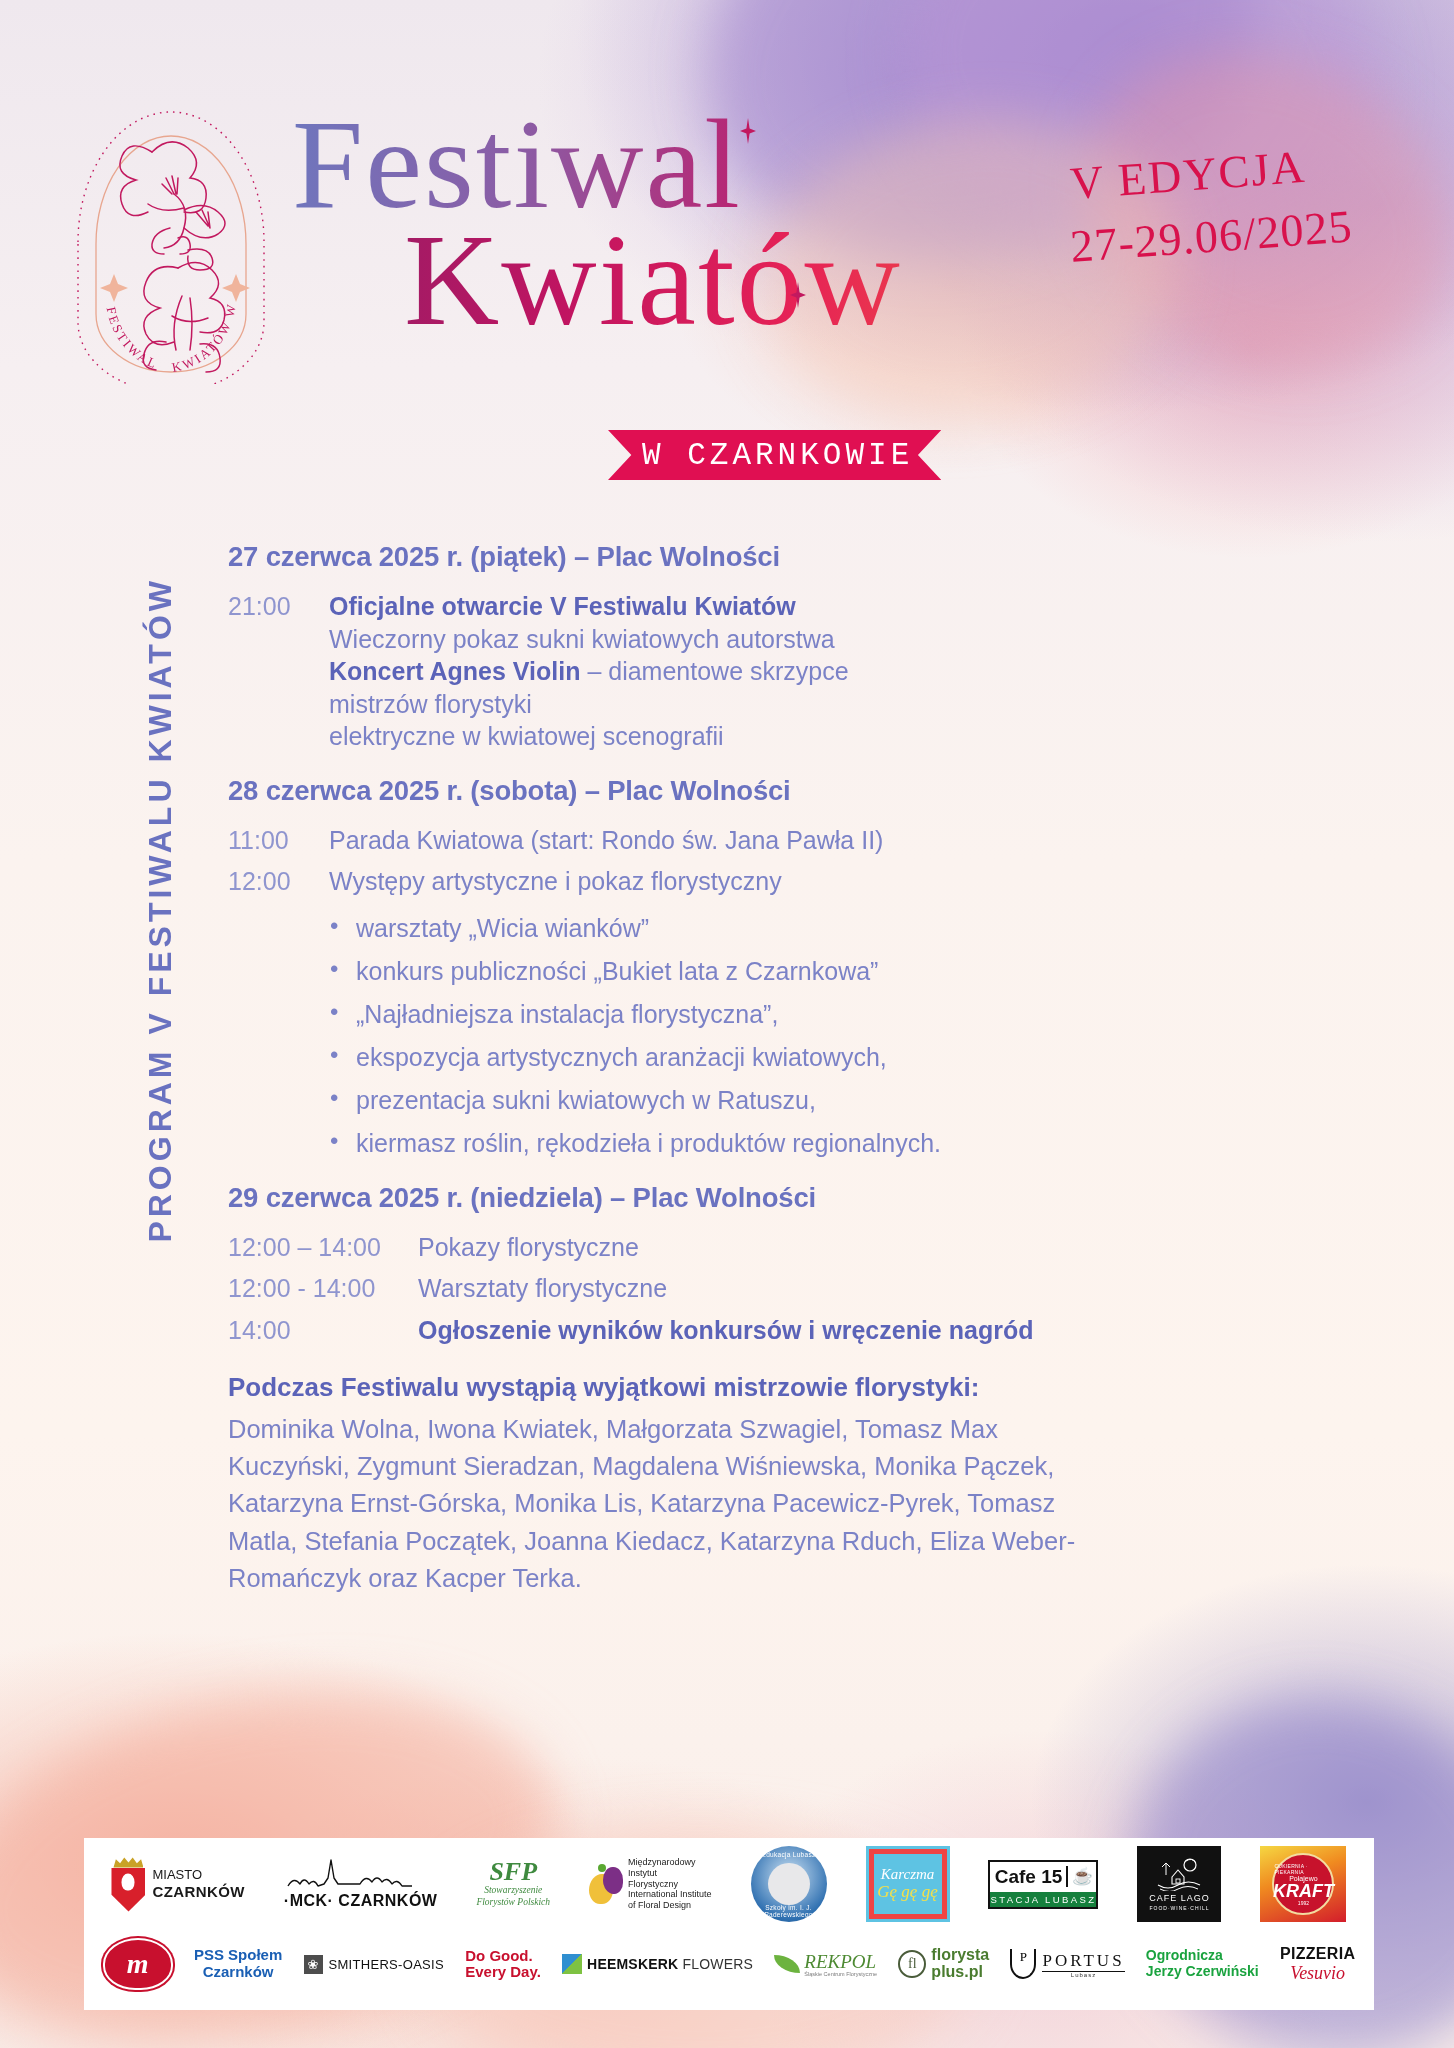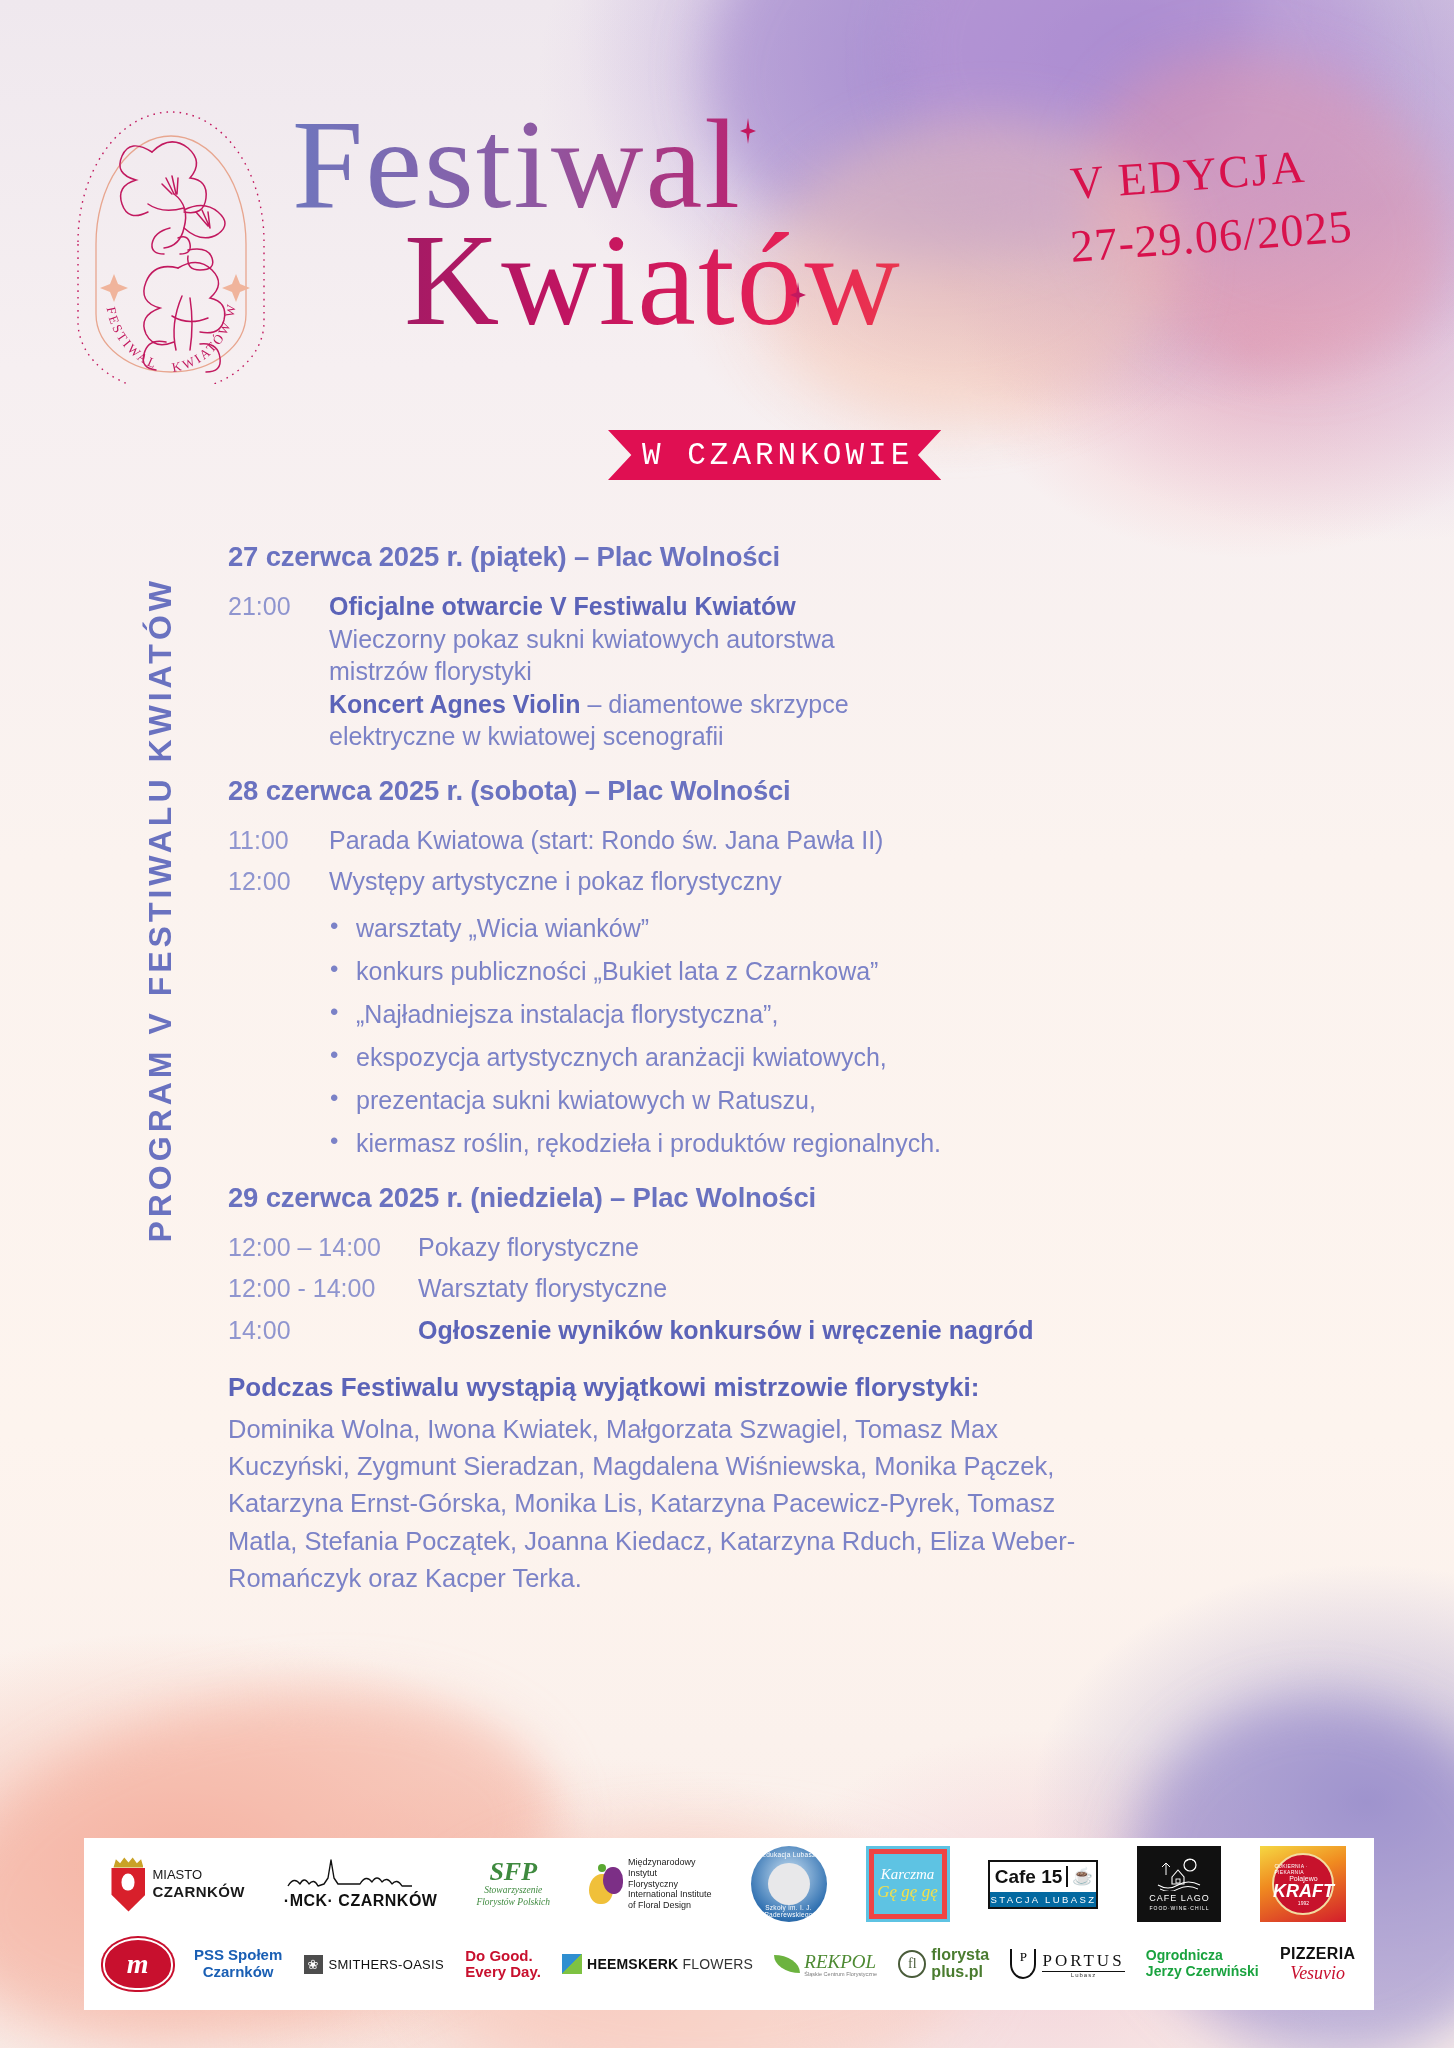--- a/index.html
+++ b/index.html
@@ -236,21 +236,21 @@
     font-family: "Liberation Serif", serif; font-style: italic; line-height: 1.05;
   }
   .karczma .k1 { color: #fff; font-size: 15px; }
   .karczma .k2 { color: #f4e04a; font-size: 17px; }
 
   
   .cafe15 { border: 2px solid #111; background: #fff; width: 110px; }
   .cafe15 .top { display: flex; align-items: center; }
   .cafe15 .nm { flex: 1; text-align: center; font-size: 19px; font-weight: bold; color: #111; padding: 4px 0; }
   .cafe15 .ic { width: 30px; border-left: 2px solid #111; text-align: center; font-size: 17px; }
-  .cafe15 .bar { background: #0369a1; color: #fff; font-size: 9.5px; letter-spacing: 2.4px; text-align: center; padding: 2px 0; }
+  .cafe15 .bar { background: #15803d; color: #fff; font-size: 9.5px; letter-spacing: 2.4px; text-align: center; padding: 2px 0; }
 
   
   .lago {
     width: 84px; height: 76px; background: #111; color: #fff;
     display: flex; flex-direction: column; align-items: center; justify-content: center;
     gap: 2px;
   }
   .lago svg { display: block; }
   .lago .n { font-size: 9px; letter-spacing: 1px; }
   .lago .s { font-size: 5px; letter-spacing: 1px; }
@@ -400,22 +400,22 @@
 
   <div id="program">
 
     <div class="day-block">
       <div class="day-head">27 czerwca 2025 r. (piątek) – Plac Wolności</div>
       <div class="row">
         <div class="time">21:00</div>
         <div class="body">
           <div><b>Oficjalne otwarcie V Festiwalu Kwiatów</b></div>
           <div>Wieczorny pokaz sukni kwiatowych autorstwa</div>
+          <div><b>Koncert Agnes Violin</b><span> – diamentowe skrzypce</span></div>
           <div>mistrzów florystyki</div>
-          <div><b>Koncert Agnes Violin</b><span> – diamentowe skrzypce</span></div>
           <div>elektryczne w kwiatowej scenografii</div>
         </div>
       </div>
     </div>
 
     <div class="day-block">
       <div class="day-head">28 czerwca 2025 r. (sobota) – Plac Wolności</div>
       <div class="row">
         <div class="time">11:00</div>
         <div class="body">Parada Kwiatowa (start: Rondo św. Jana Pawła II)</div>

